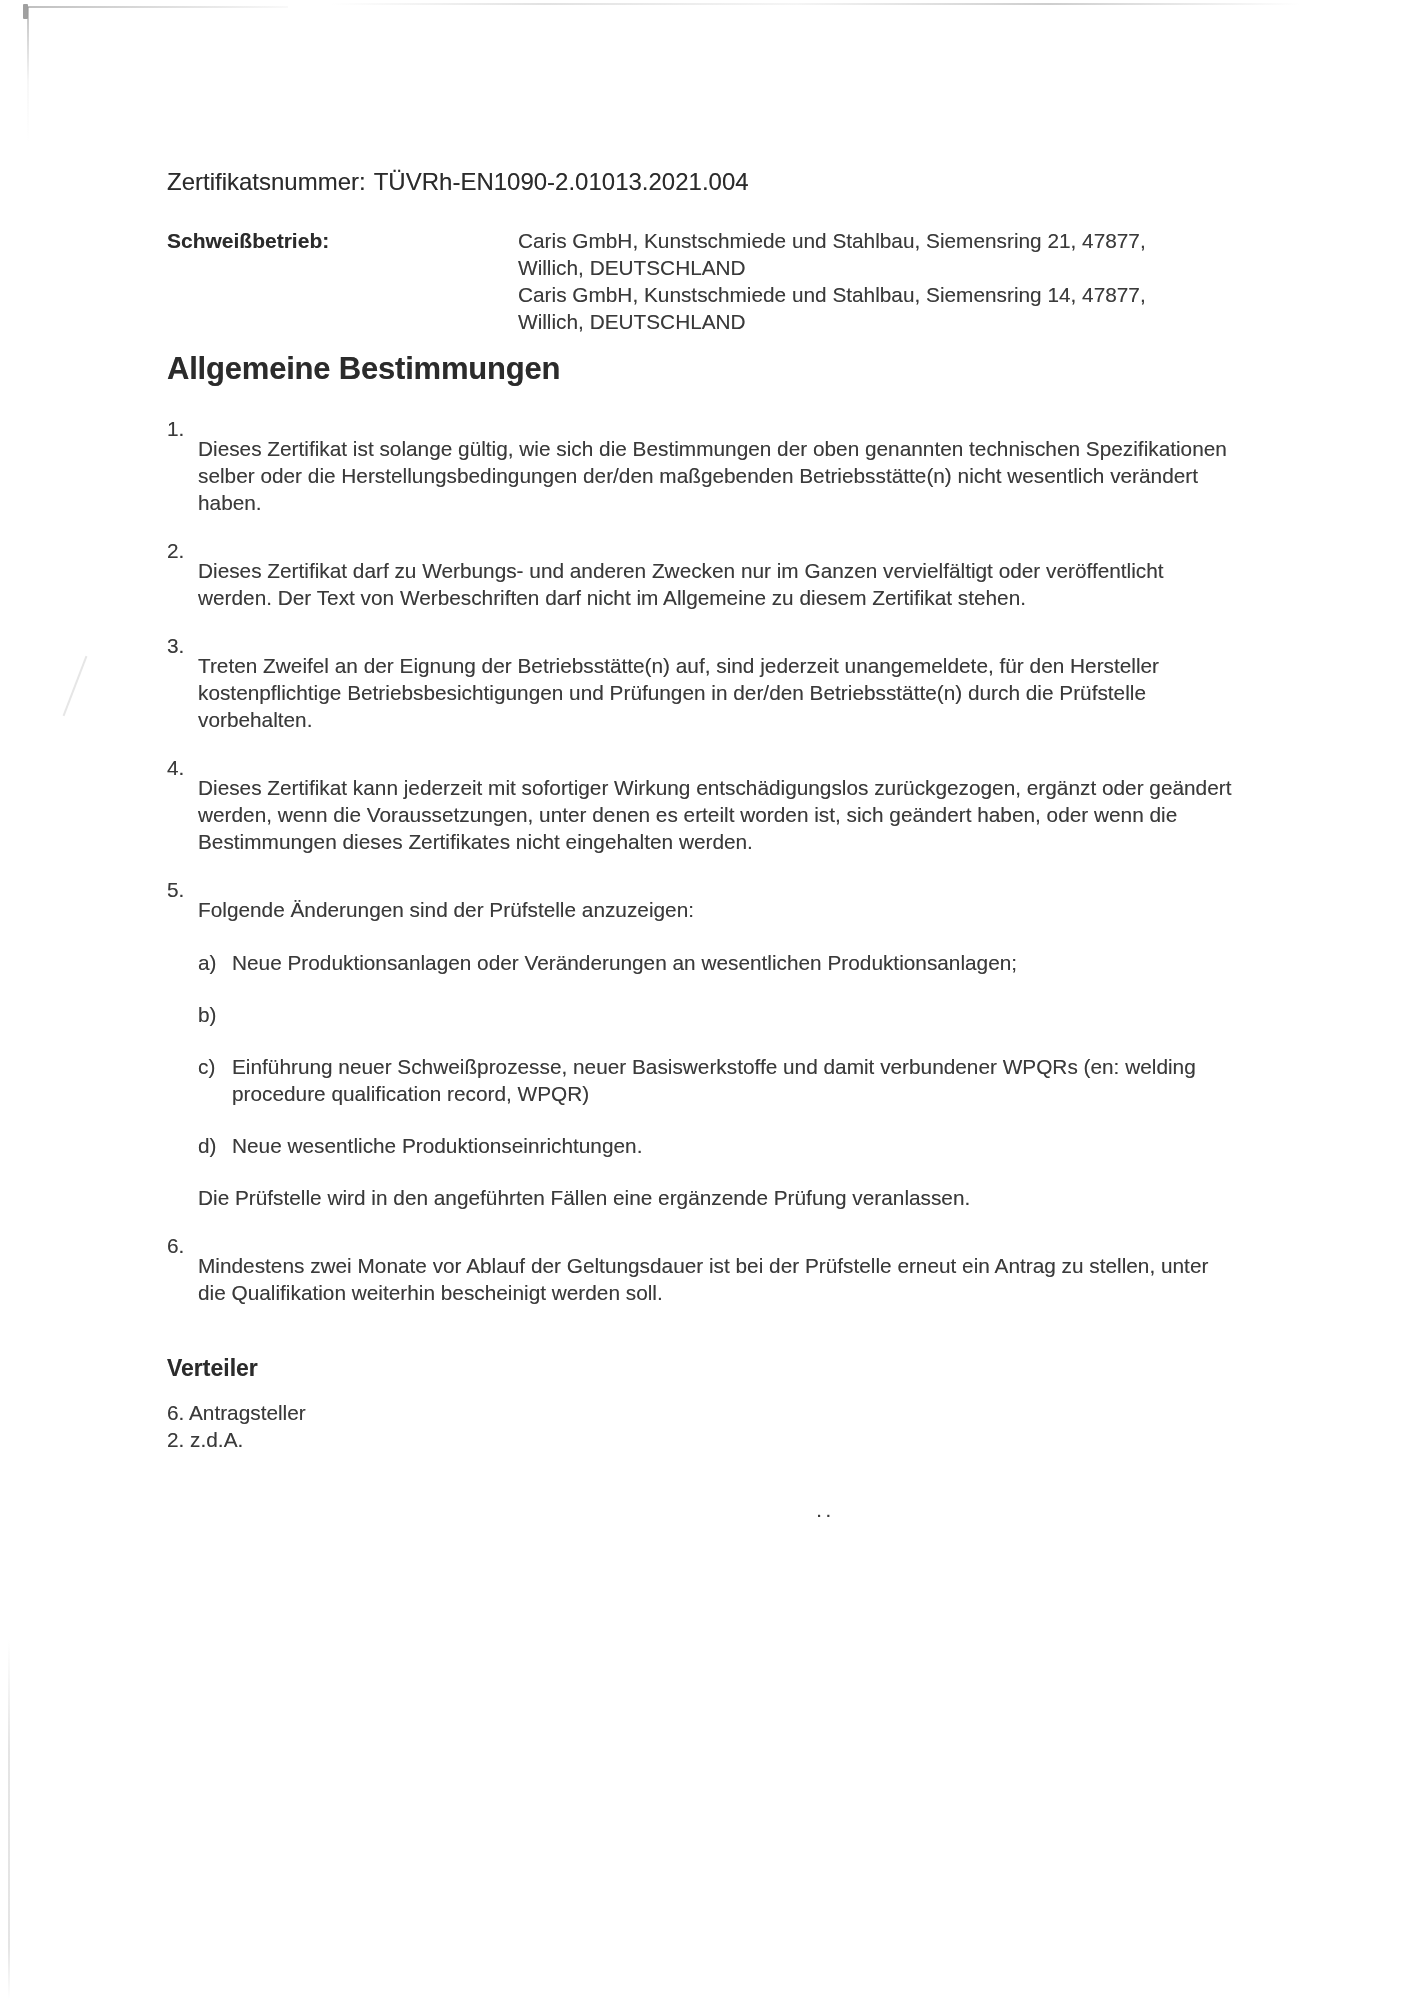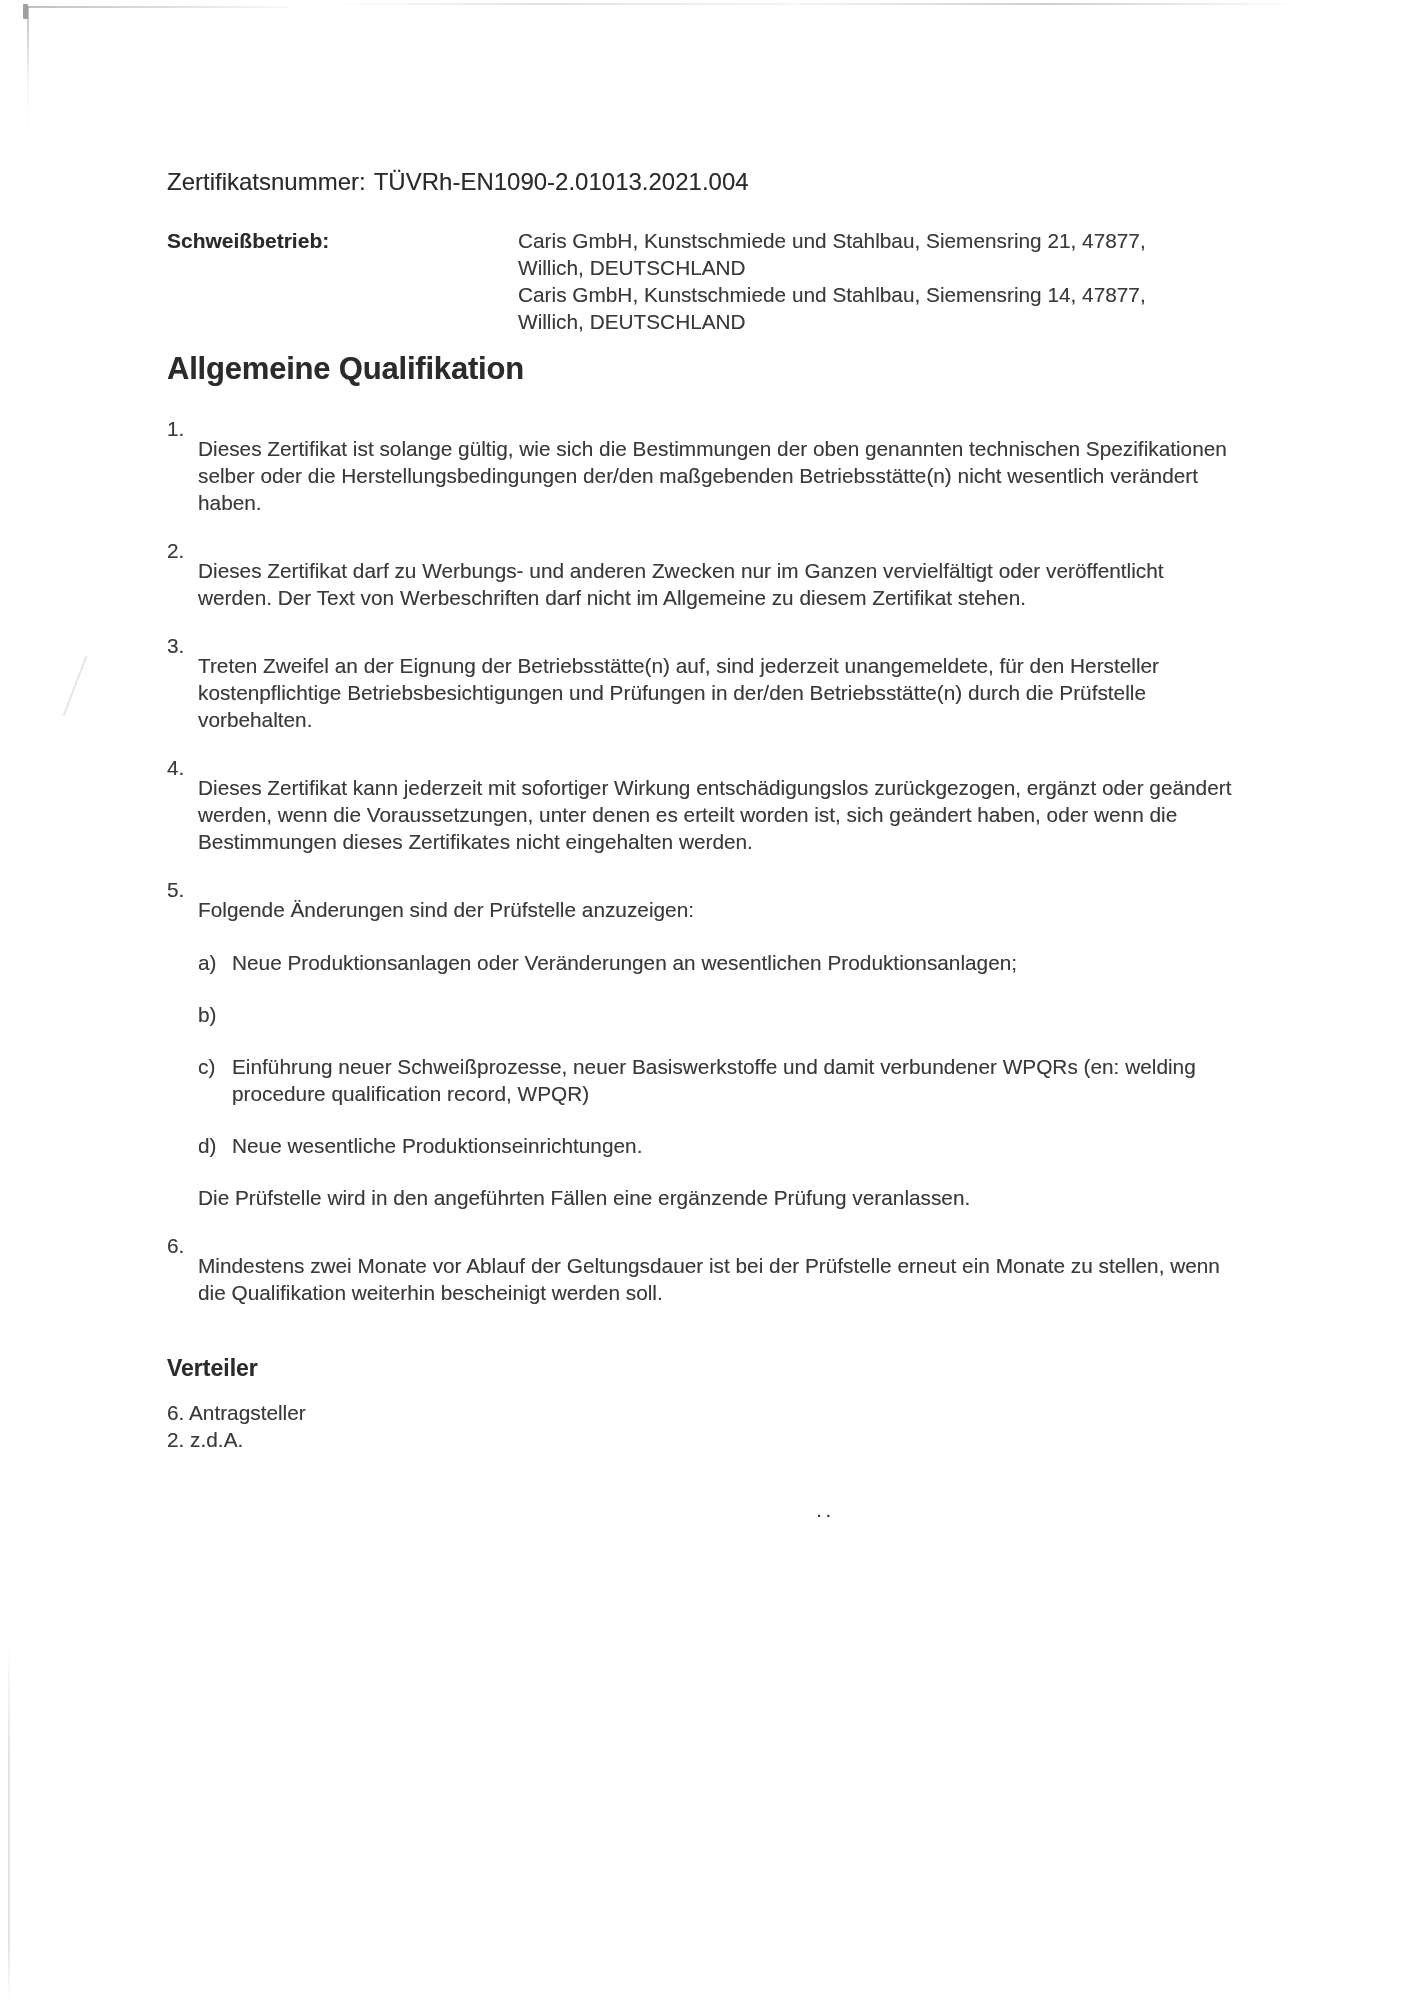--- a/index.html
+++ b/index.html
@@ -100,21 +100,21 @@
     <div class="cert-line"><span>Zertifikatsnummer:</span><span class="sep"></span><span>TÜVRh-EN1090-2.01013.2021.004</span></div>
 
     <div class="company-row">
       <div class="company-label">Schweißbetrieb:</div>
       <div class="company-value">Caris GmbH, Kunstschmiede und Stahlbau, Siemensring 21, 47877,
 Willich, DEUTSCHLAND
 Caris GmbH, Kunstschmiede und Stahlbau, Siemensring 14, 47877,
 Willich, DEUTSCHLAND</div>
     </div>
 
-    <h1 class="section-title">Allgemeine Qualifikation</h1>
+    <h1 class="section-title">Allgemeine Bestimmungen</h1>
 
     <div class="provisions">
 
       <div class="prov">
         <div class="prov-num">1.</div>
         <div class="prov-body">
             <div class="prov-text">Dieses Zertifikat ist solange gültig, wie sich die Bestimmungen der oben genannten technischen Spezifikationen
 selber oder die Herstellungsbedingungen der/den maßgebenden Betriebsstätte(n) nicht wesentlich verändert
 haben.</div>
           </div>
@@ -168,21 +168,21 @@
               <div class="sub-text">Neue wesentliche Produktionseinrichtungen.</div>
             </div>
           </div>
           <div class="prov-note">Die Prüfstelle wird in den angeführten Fällen eine ergänzende Prüfung veranlassen.</div>
         </div>
       </div>
 
       <div class="prov">
         <div class="prov-num">6.</div>
         <div class="prov-body">
-            <div class="prov-text">Mindestens zwei Monate vor Ablauf der Geltungsdauer ist bei der Prüfstelle erneut ein Monate zu stellen, wenn
+            <div class="prov-text">Mindestens zwei Monate vor Ablauf der Geltungsdauer ist bei der Prüfstelle erneut ein Antrag zu stellen, unter
 die Qualifikation weiterhin bescheinigt werden soll.</div>
           </div>
       </div>
 
     </div>
 
     <h2 class="dist-title">Verteiler</h2>
     <div class="dist-list">
       <div class="dist-item">6. Antragsteller</div>
       <div class="dist-item">2. z.d.A.</div>

